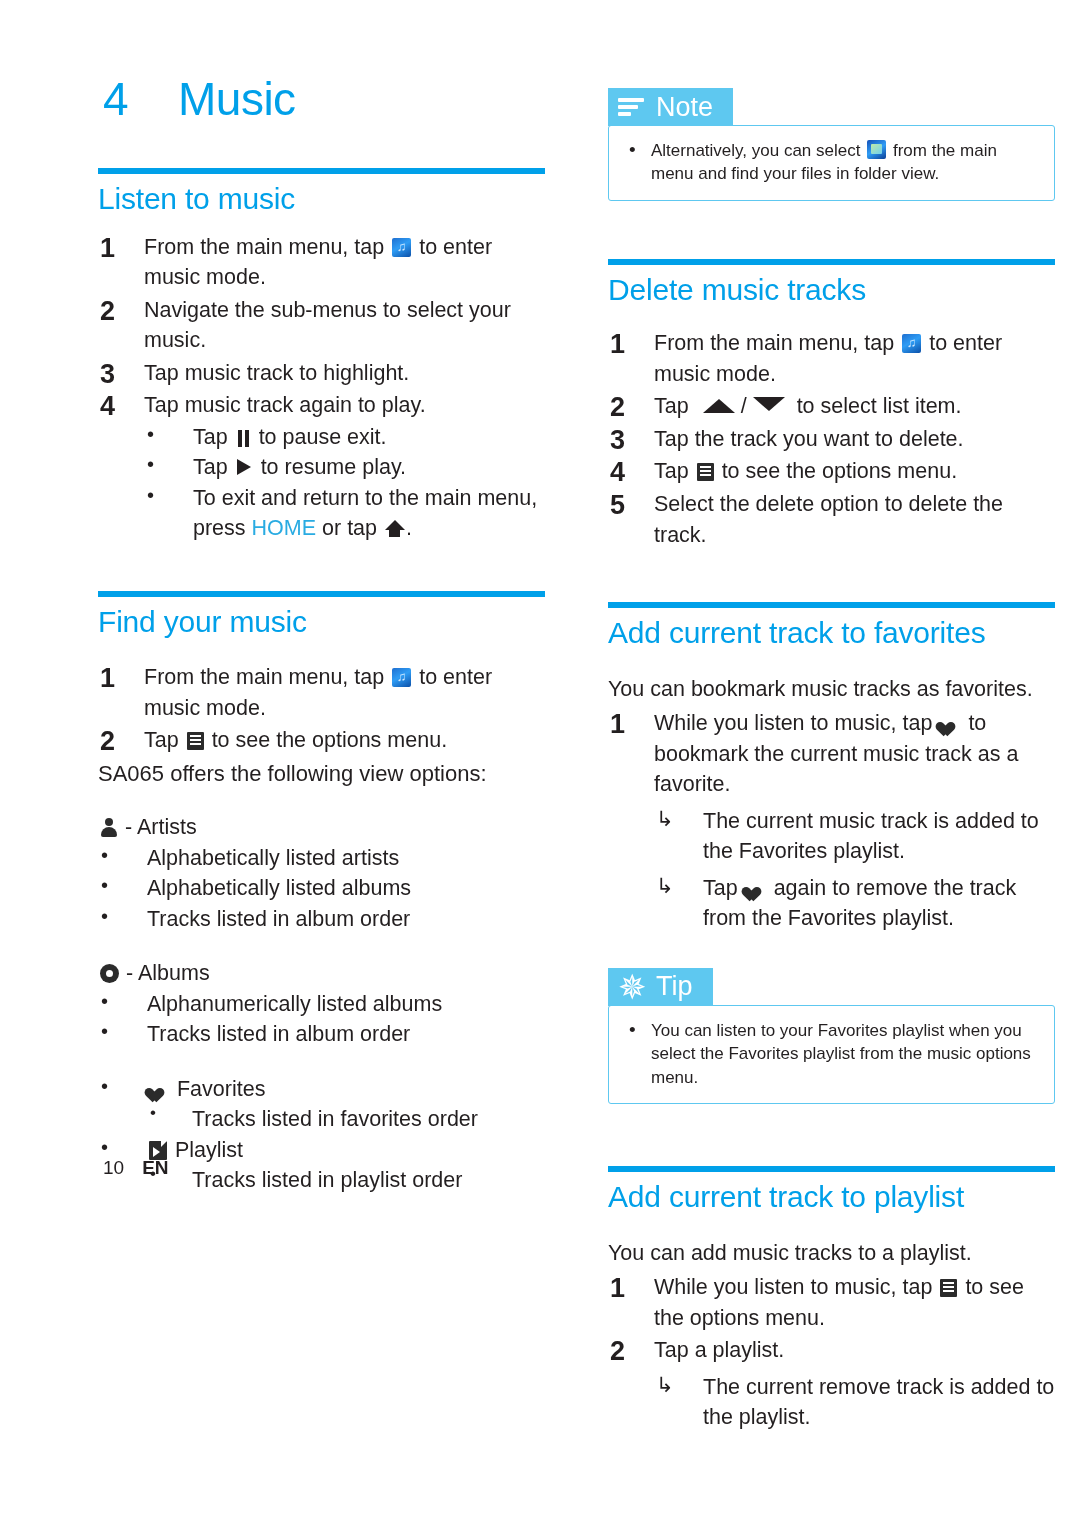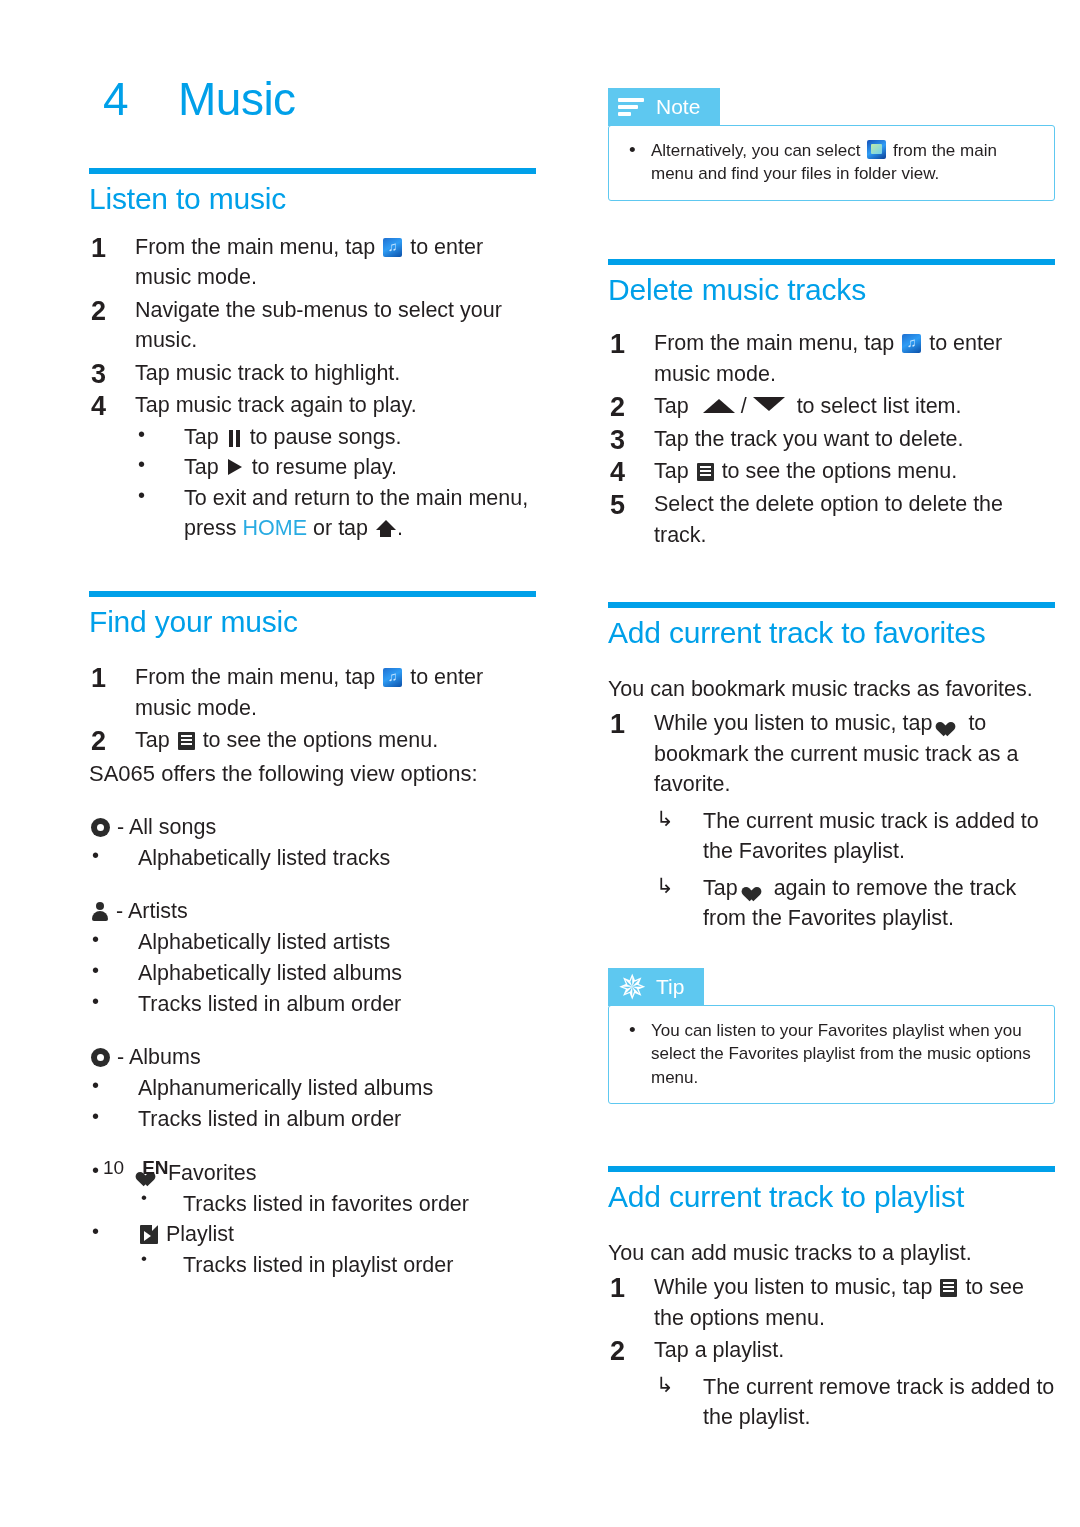--- a/index.html
+++ b/index.html
@@ -7,21 +7,21 @@
     width:1080px;height:1527px;
     background:#ffffff;
     font-family:"Liberation Sans", sans-serif;
     color:#231f20;
     -webkit-font-smoothing:antialiased;
   }
   .page{position:relative;width:1080px;height:1227px;box-sizing:border-box;margin-left:36px;}
 
   
   .col{position:absolute;top:0;width:447px;}
-  .col-left{left:53px;}
+  .col-left{left:62px;}
   .col-right{left:572px;}
 
   
   .chapter{
     position:absolute;left:67px;top:72px;
     color:#00a0e9;
     font-size:46px;font-weight:400;letter-spacing:-0.5px;
     white-space:nowrap;
   }
   .chapter .num{display:inline-block;width:75px;}
@@ -87,21 +87,21 @@
   
   .callout{margin-top:0;}
   .callout .tab{
     display:inline-flex;align-items:center;
     background:#5ec8f0;height:38px;padding:0 14px 0 0;position:relative;z-index:2;
   }
   .callout .tab .ticon{
     width:46px;height:38px;display:flex;align-items:center;justify-content:center;
   }
   .callout .tab .tlabel{
-    color:#ffffff;font-size:21px;padding-left:2px;padding-right:6px;
+    color:#ffffff;font-size:27px;padding-left:2px;padding-right:6px;
   }
   .callout .tab.note-tab .tlabel{color:#ffffff;}
   .callout .body{
     border:1px solid #5ec8f0;border-radius:3px;
     margin-top:-1px;
     padding:13px 14px 14px 14px;
   }
   .callout .body ul{list-style:none;margin:0;padding:0;}
   .callout .body li{position:relative;padding-left:28px;font-size:17px;line-height:1.38;}
   .callout .body li::before{content:"\2022";position:absolute;left:6px;top:-2px;font-size:19px;}
@@ -263,21 +263,21 @@
           <span>Tap music track to highlight.</span>
         </li>
         <li>
           <span class="n">4</span>
           <span>Tap music track again to play.</span>
 
           <ul class="bul">
             <li>
               <span>Tap</span>
               <span class="ic ic-pause"></span>
-              <span>to pause songs.</span>
+              <span>to pause exit.</span>
             </li>
             <li>
               <span>Tap</span>
               <span class="ic ic-play"></span>
               <span>to resume play.</span>
             </li>
             <li>
               <span>To exit and return to the main menu, press</span>
               <span class="kw-home">HOME</span>
               <span>or tap</span>
@@ -302,29 +302,20 @@
         <li>
           <span class="n">2</span>
           <span>Tap</span>
           <span class="ic ic-menu"></span>
           <span>to see the options menu.</span>
         </li>
       </ol>
 
       <p class="tight">SA065 offers the following view options:</p>
 
-      <div class="vgroup">
-        <div class="vhead">
-          <span class="ic ic-disc"></span>
-          <span>- All songs</span>
-        </div>
-        <ul class="vlist">
-          <li>Alphabetically listed tracks</li>
-        </ul>
-      </div>
 
       <div class="vgroup">
         <div class="vhead">
           <span class="ic ic-person"></span>
           <span>- Artists</span>
         </div>
         <ul class="vlist">
           <li>Alphabetically listed artists</li>
           <li>Alphabetically listed albums</li>
           <li>Tracks listed in album order</li>

